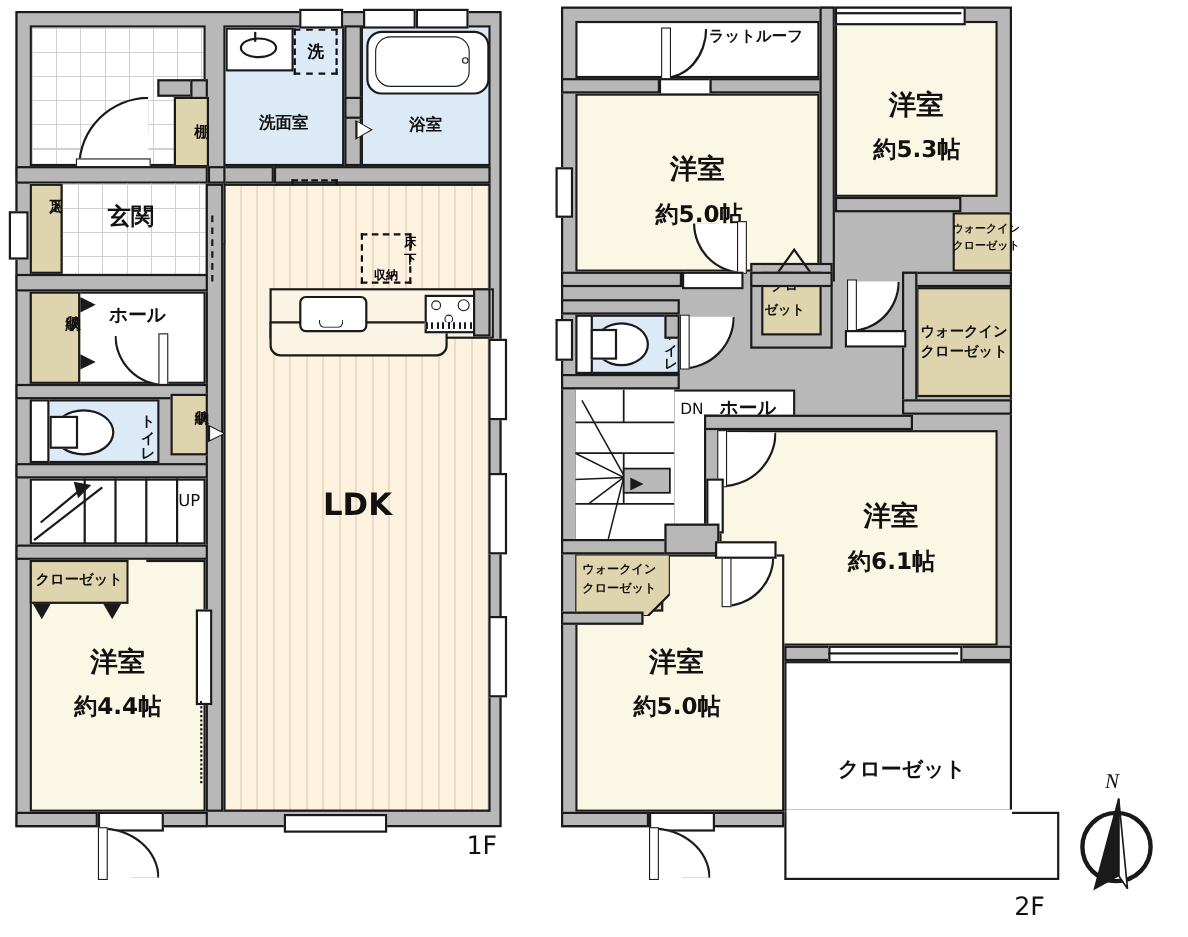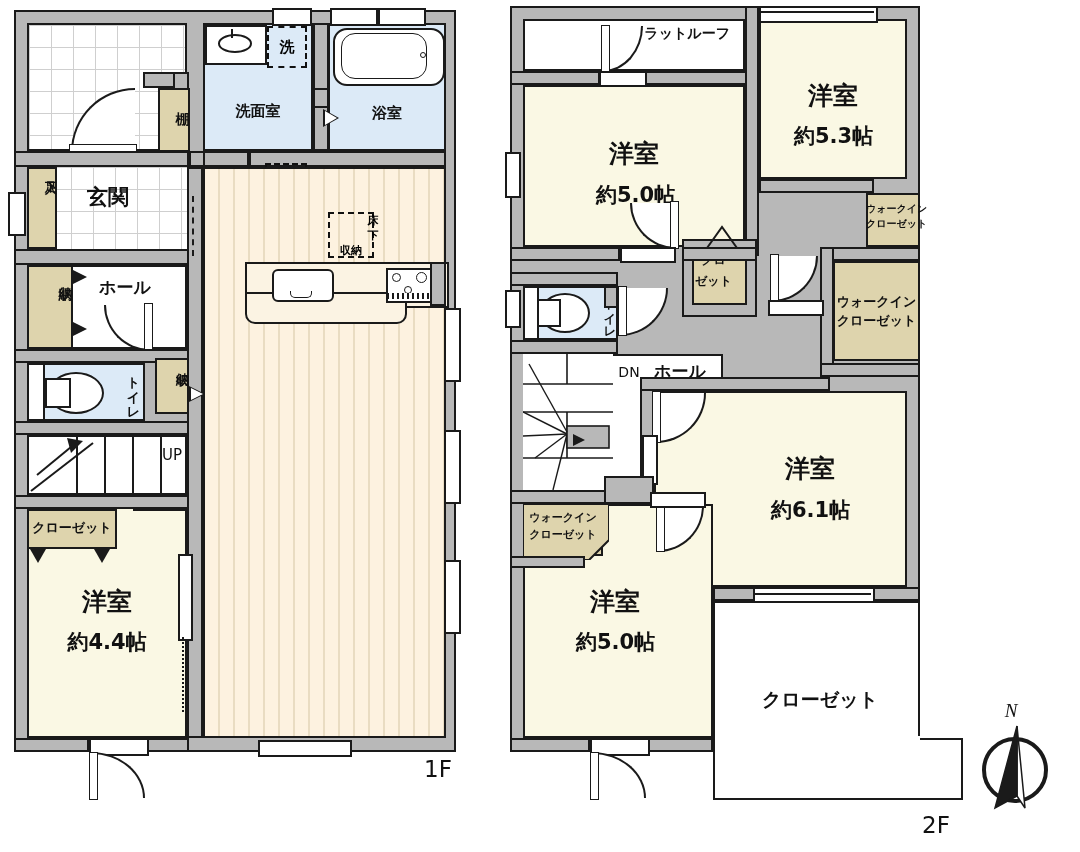--- a/index.html
+++ b/index.html
@@ -108,21 +108,21 @@
 
     <div class="abs wall" style="left:14px;top:151px;width:175px;height:16px;"></div>
     <div class="abs wall" style="left:189px;top:151px;width:60px;height:16px;"></div>
     <div class="abs wall" style="left:249px;top:151px;width:197px;height:16px;"></div>
 
     <div class="arc arc-br" style="left:198px;top:167px;width:52px;height:52px;"></div>
     <div class="leaf" style="left:196px;top:166px;width:7px;height:54px;"></div>
     <div class="abs wall" style="left:189px;top:151px;width:16px;height:16px;"></div>
 
     <div class="abs tiles" style="left:27px;top:167px;width:160px;height:82px;"></div>
-    <div class="lbl t21" style="left:53px;top:185px;width:110px;">玄関</div>
+    <div class="lbl t21" style="left:64px;top:185px;width:110px;">玄関</div>
 
     <div class="abs closet" style="left:27px;top:167px;width:30px;height:82px;"></div>
     <div class="lbl t12 vert" style="left:27px;top:172px;width:30px;">下足入</div>
     <div class="win" style="left:8px;top:192px;width:14px;height:40px;"></div>
 
     <div class="abs dashbox" style="left:265px;top:163px;width:42px;height:42px;">
       <span class="t15" style="font-weight:700;">冷</span>
     </div>
 
     <div class="abs planks" style="left:203px;top:167px;width:243px;height:571px;border:2px solid #1a1a1a;"></div>
@@ -141,20 +141,21 @@
     <div class="fx" style="left:272px;top:269px;width:58px;height:29px;border-radius:6px;"></div>
     <div class="abs" style="left:290px;top:291px;width:22px;height:7px;border:1.5px solid #1a1a1a;border-top:none;border-radius:0 0 5px 5px;background:#fff;"></div>
     <div class="fx" style="left:386px;top:268px;width:46px;height:31px;"></div>
     <div class="abs" style="left:392px;top:273px;width:9px;height:9px;border:1.5px solid #1a1a1a;border-radius:50%;"></div>
     <div class="abs" style="left:416px;top:272px;width:11px;height:11px;border:1.5px solid #1a1a1a;border-radius:50%;"></div>
     <div class="abs" style="left:404px;top:286px;width:8px;height:8px;border:1.5px solid #1a1a1a;border-radius:50%;"></div>
     <div class="abs" style="left:387px;top:293px;width:44px;height:6px;background:repeating-linear-gradient(to right,#1a1a1a 0 2px,#fff 2px 5px);"></div>
 
     <div class="abs wall" style="left:430px;top:262px;width:16px;height:44px;"></div>
 
+    <div class="lbl t28" style="left:250px;top:443px;width:150px;">LDK</div>
 
     <div class="win" style="left:444px;top:308px;width:13px;height:70px;"></div>
     <div class="win" style="left:444px;top:430px;width:13px;height:70px;"></div>
     <div class="win" style="left:444px;top:560px;width:13px;height:70px;"></div>
 
     <div class="win" style="left:258px;top:740px;width:90px;height:13px;"></div>
 
     <div class="abs wall" style="left:14px;top:249px;width:175px;height:16px;"></div>
     <div class="abs roomplain" style="left:27px;top:265px;width:160px;height:84px;"></div>
     <div class="lbl t17" style="left:75px;top:278px;width:100px;">ホール</div>

